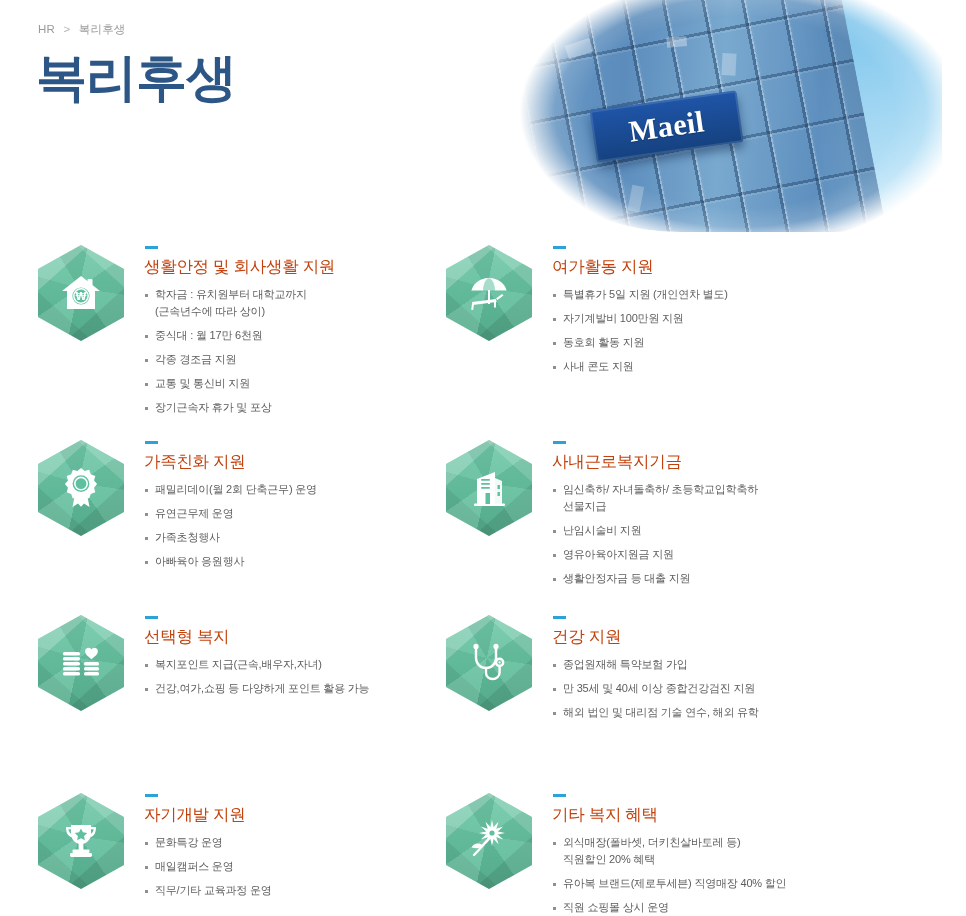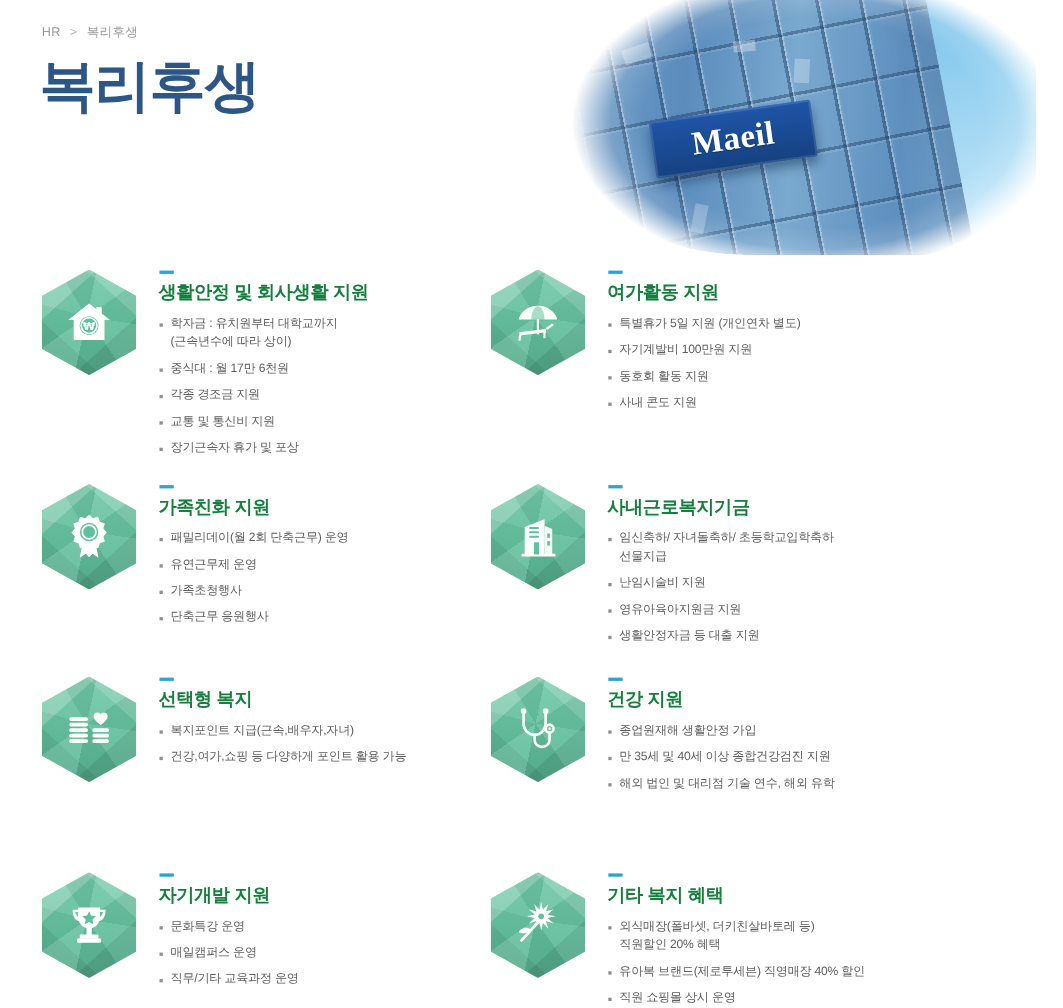--- a/index.html
+++ b/index.html
@@ -191,22 +191,22 @@
     flex: 1 1 auto;
     min-width: 0;
   }
   .title-rule {
     width: 13px; height: 3px;
     background: #2ba3d7;
     margin: 3px 0 8px 1px;
   }
   .card-title {
     font-size: 16.5px;
-    color: #15803d;
-    font-weight: bold;
+    color: #c2410c;
+    font-weight: normal;
     margin: 0 0 9px 0;
     letter-spacing: -.3px;
     line-height: 1.2;
   }
   .card-list {
     list-style: none;
     margin: 0; padding: 0;
   }
   .card-list li {
     position: relative;
@@ -322,21 +322,21 @@
         </svg>
       </div>
     </div>
     <div class="card-body">
       <div class="title-rule"></div>
       <h2 class="card-title">가족친화 지원</h2>
       <ul class="card-list">
         <li>패밀리데이(월 2회 단축근무) 운영</li>
         <li>유연근무제 운영</li>
         <li>가족초청행사</li>
-        <li>단축근무 응원행사</li>
+        <li>아빠육아 응원행사</li>
       </ul>
     </div>
   </div>
 
   <div class="benefit-card col-right">
     <div class="hex-wrap">
       <div class="hex"></div>
       <div class="hex-icon">
         <svg width="40" height="42" viewBox="0 0 40 42" fill="#fff">
           <path d="M8 12 L26 5 L26 37 L8 37 Z"></path>
@@ -408,21 +408,21 @@
           <path d="M19 26 L19 31 C19 34.6 22.2 37 25.6 37 C29.6 37 32.6 34.2 32.6 30.6 L32.6 24"></path>
           <circle cx="32.6" cy="20.4" r="3.6" fill="none"></circle>
           <circle cx="32.6" cy="20.4" r="1.1" fill="#fff" stroke="none"></circle>
         </svg>
       </div>
     </div>
     <div class="card-body">
       <div class="title-rule"></div>
       <h2 class="card-title">건강 지원</h2>
       <ul class="card-list">
-        <li>종업원재해 생활안정 가입</li>
+        <li>종업원재해 특약보험 가입</li>
         <li>만 35세 및 40세 이상 종합건강검진 지원</li>
         <li>해외 법인 및 대리점 기술 연수, 해외 유학</li>
       </ul>
     </div>
   </div>
 
   <div class="benefit-card col-left">
     <div class="hex-wrap">
       <div class="hex"></div>
       <div class="hex-icon">

